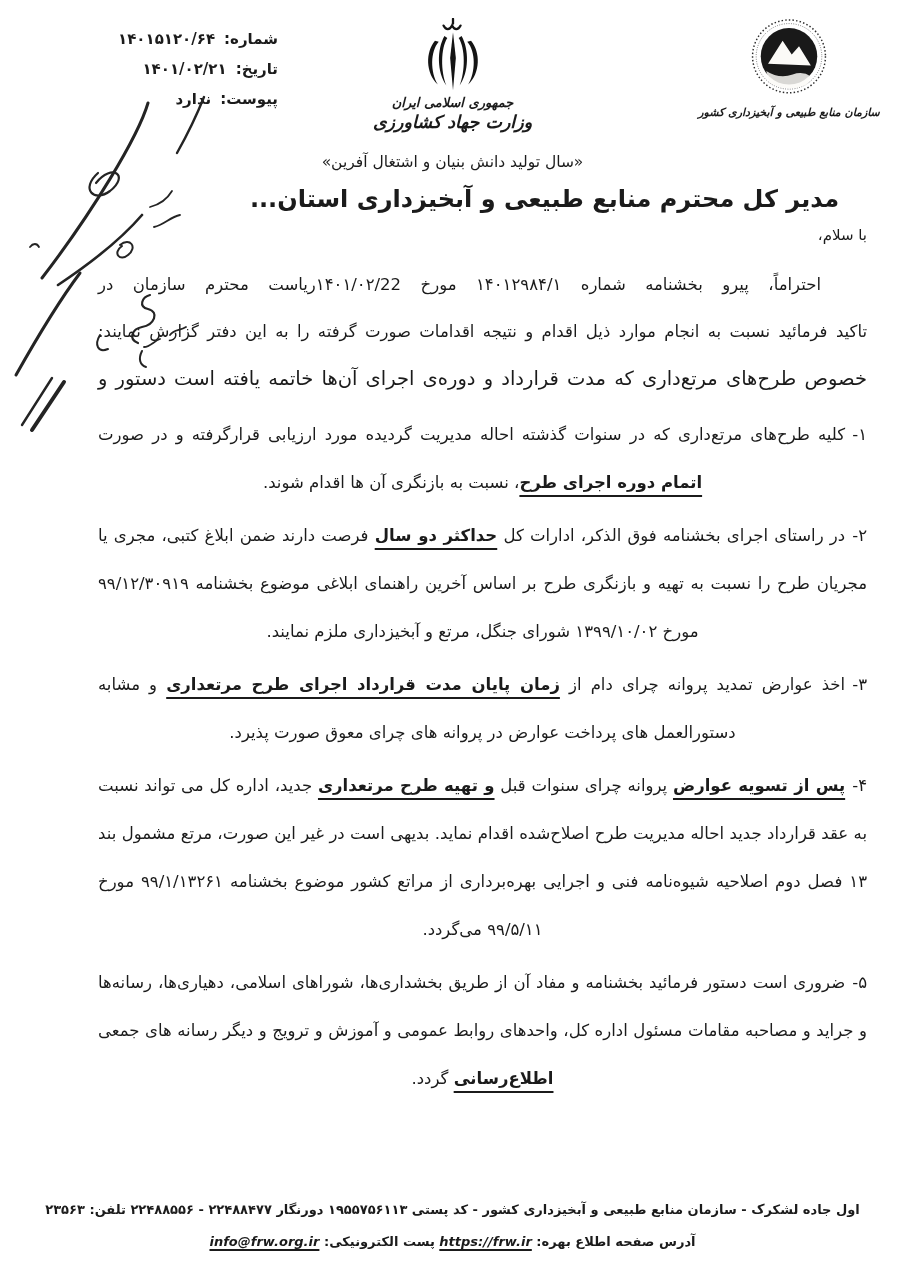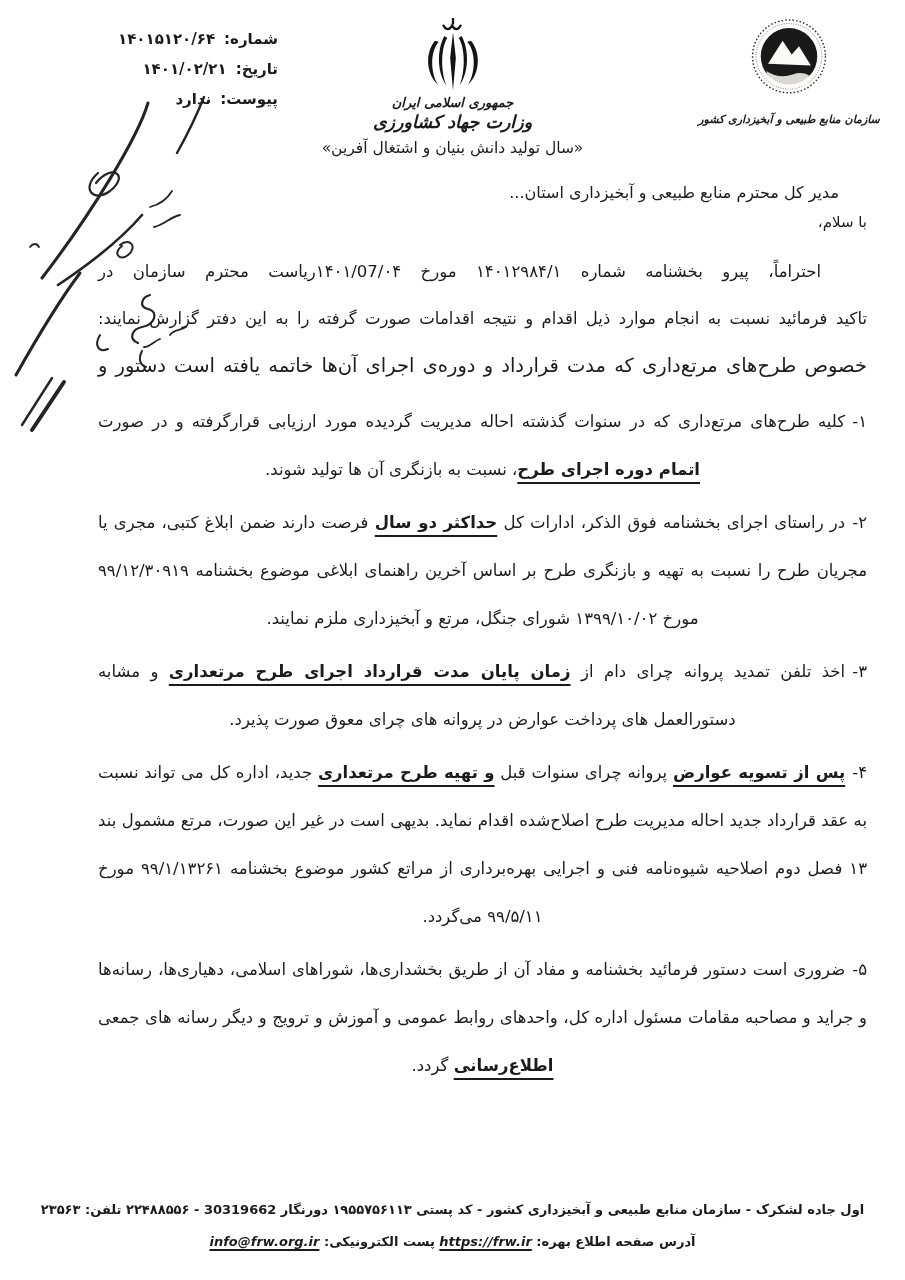--- a/index.html
+++ b/index.html
@@ -13,26 +13,26 @@
   .meta-block{position:absolute;left:88px;top:30px;width:190px;direction:rtl;}
   .meta-row{display:flex;justify-content:flex-start;gap:9px;margin-bottom:12px;
     font-size:15px;font-weight:bold;white-space:nowrap;}
   .emblem-block{position:absolute;left:50%;top:18px;transform:translateX(-50%);
     width:280px;text-align:center;}
   .emblem-svg{width:62px;height:76px;display:block;margin:0 auto;}
   .gov-line1{font-size:13px;font-weight:bold;font-style:italic;line-height:1.25;margin-top:1px;}
   .gov-line2{font-size:17.5px;font-weight:bold;font-style:italic;line-height:1.3;}
   .stamp-block{position:absolute;right:16px;top:16px;width:200px;text-align:center;}
   .stamp-svg{width:82px;height:88px;display:block;margin:0 auto;}
-  .stamp-caption{font-size:11px;font-weight:bold;font-style:italic;white-space:nowrap;margin-top:9px;}
-  .slogan{position:absolute;top:139px;left:0;right:0;text-align:center;font-size:15.5px;}
+  .stamp-caption{font-size:11px;font-weight:bold;font-style:italic;white-space:nowrap;margin-top:2px;}
+  .slogan{position:absolute;top:153px;left:0;right:0;text-align:center;font-size:15.5px;}
   .signature-svg{position:absolute;left:0;top:95px;width:215px;height:340px;pointer-events:none;}
   
   .content{padding:0 38px 0 98px;}
-  .recipient,.subject{font-size:16px;font-weight:normal;line-height:1.62;padding-right:28px;}
+  .recipient,.subject{font-size:24px;font-weight:bold;line-height:1.62;padding-right:28px;}
   .salutation{font-size:15px;line-height:1.8;margin-top:3px;}
   .intro{margin-top:12px;}
   .intro-line{font-size:16.5px;line-height:47px;text-align:justify;text-align-last:justify;}
   .intro-line.indent{padding-right:46px;}
   .intro-line.large{font-size:19.5px;}
   .items{margin-top:9px;}
   .item{font-size:16.5px;line-height:48px;text-align:justify;text-align-last:center;margin-bottom:5px;}
   .item-num{margin-left:7px;}
   .b{font-weight:bold;}
   .u{text-decoration:underline;text-decoration-thickness:1.6px;text-underline-offset:7px;}
@@ -113,42 +113,42 @@
       </g>
     </svg>
   </div>
 
   <div class="content">
 
     <div class="recipient">مدیر کل محترم منابع طبیعی و آبخیزداری استان...</div>
     <div class="salutation">با سلام،</div>
 
     <div class="intro">
-      <div class="intro-line indent">احتراماً، پیرو بخشنامه شماره ۱۴۰۱۲۹۸۴/۱ مورخ ۱۴۰۱/07/۰۴ریاست محترم سازمان در</div>
+      <div class="intro-line indent">احتراماً، پیرو بخشنامه شماره ۱۴۰۱۲۹۸۴/۱ مورخ ۱۴۰۱/۰۲/22ریاست محترم سازمان در</div>
       <div class="intro-line">تاکید فرمائید نسبت به انجام موارد ذیل اقدام و نتیجه اقدامات صورت گرفته را به این دفتر گزارش نمایند:</div>
       <div class="intro-line large">خصوص طرح‌های مرتع‌داری که مدت قرارداد و دوره‌ی اجرای آن‌ها خاتمه یافته است دستور و</div>
     </div>
 
     <div class="items">
       <div class="item">
-        <span class="item-num">۱-</span><span><span>کلیه طرح‌های مرتع‌داری که در سنوات گذشته احاله مدیریت گردیده مورد ارزیابی قرارگرفته و در صورت </span><span class="b u">اتمام دوره اجرای طرح</span><span>، نسبت به بازنگری آن ها تولید شوند.</span></span>
+        <span class="item-num">۱-</span><span><span>کلیه طرح‌های مرتع‌داری که در سنوات گذشته احاله مدیریت گردیده مورد ارزیابی قرارگرفته و در صورت </span><span class="b u">اتمام دوره اجرای طرح</span><span>، نسبت به بازنگری آن ها اقدام شوند.</span></span>
       </div>
       <div class="item">
         <span class="item-num">۲-</span><span><span>در راستای اجرای بخشنامه فوق الذکر، ادارات کل </span><span class="b u">حداکثر دو سال</span><span> فرصت دارند ضمن ابلاغ کتبی، مجری یا مجریان طرح را نسبت به تهیه و بازنگری طرح بر اساس آخرین راهنمای ابلاغی موضوع بخشنامه ۹۹/۱۲/۳۰۹۱۹ مورخ ۱۳۹۹/۱۰/۰۲ شورای جنگل، مرتع و آبخیزداری ملزم نمایند.</span></span>
       </div>
       <div class="item">
-        <span class="item-num">۳-</span><span><span>اخذ تلفن تمدید پروانه چرای دام از </span><span class="b u">زمان پایان مدت قرارداد اجرای طرح مرتعداری</span><span> و مشابه دستورالعمل های پرداخت عوارض در پروانه های چرای معوق صورت پذیرد.</span></span>
+        <span class="item-num">۳-</span><span><span>اخذ عوارض تمدید پروانه چرای دام از </span><span class="b u">زمان پایان مدت قرارداد اجرای طرح مرتعداری</span><span> و مشابه دستورالعمل های پرداخت عوارض در پروانه های چرای معوق صورت پذیرد.</span></span>
       </div>
       <div class="item">
         <span class="item-num">۴-</span><span><span class="b u">پس از تسویه عوارض</span><span> پروانه چرای سنوات قبل </span><span class="b u">و تهیه طرح مرتعداری</span><span> جدید، اداره کل می تواند نسبت به عقد قرارداد جدید احاله مدیریت طرح اصلاح‌شده اقدام نماید. بدیهی است در غیر این صورت، مرتع مشمول بند ۱۳ فصل دوم اصلاحیه شیوه‌نامه فنی و اجرایی بهره‌برداری از مراتع کشور موضوع بخشنامه ۹۹/۱/۱۳۲۶۱ مورخ ۹۹/۵/۱۱ می‌گردد.</span></span>
       </div>
       <div class="item">
         <span class="item-num">۵-</span><span><span>ضروری است دستور فرمائید بخشنامه و مفاد آن از طریق بخشداری‌ها، شوراهای اسلامی، دهیاری‌ها، رسانه‌ها و جراید و مصاحبه مقامات مسئول اداره کل، واحدهای روابط عمومی و آموزش و ترویج و  دیگر رسانه های جمعی </span><span class="b u">اطلاع‌رسانی</span><span> گردد.</span></span>
       </div>
     </div>
   </div>
 
   <div class="footer">
-    <div>اول جاده لشکرک - سازمان منابع طبیعی و آبخیزداری کشور - کد پستی ۱۹۵۵۷۵۶۱۱۳ دورنگار 30319662 - ۲۲۴۸۸۵۵۶ تلفن: ۲۳۵۶۳</div>
+    <div>اول جاده لشکرک - سازمان منابع طبیعی و آبخیزداری کشور - کد پستی ۱۹۵۵۷۵۶۱۱۳ دورنگار ۲۲۴۸۸۴۷۷ - ۲۲۴۸۸۵۵۶ تلفن: ۲۳۵۶۳</div>
     <div><span>آدرس صفحه اطلاع بهره: </span><span class="b u">https://frw.ir</span><span>  پست الکترونیکی: </span><span class="b u">info@frw.org.ir</span></div>
   </div>
 
 </div>
 
 </body></html>

